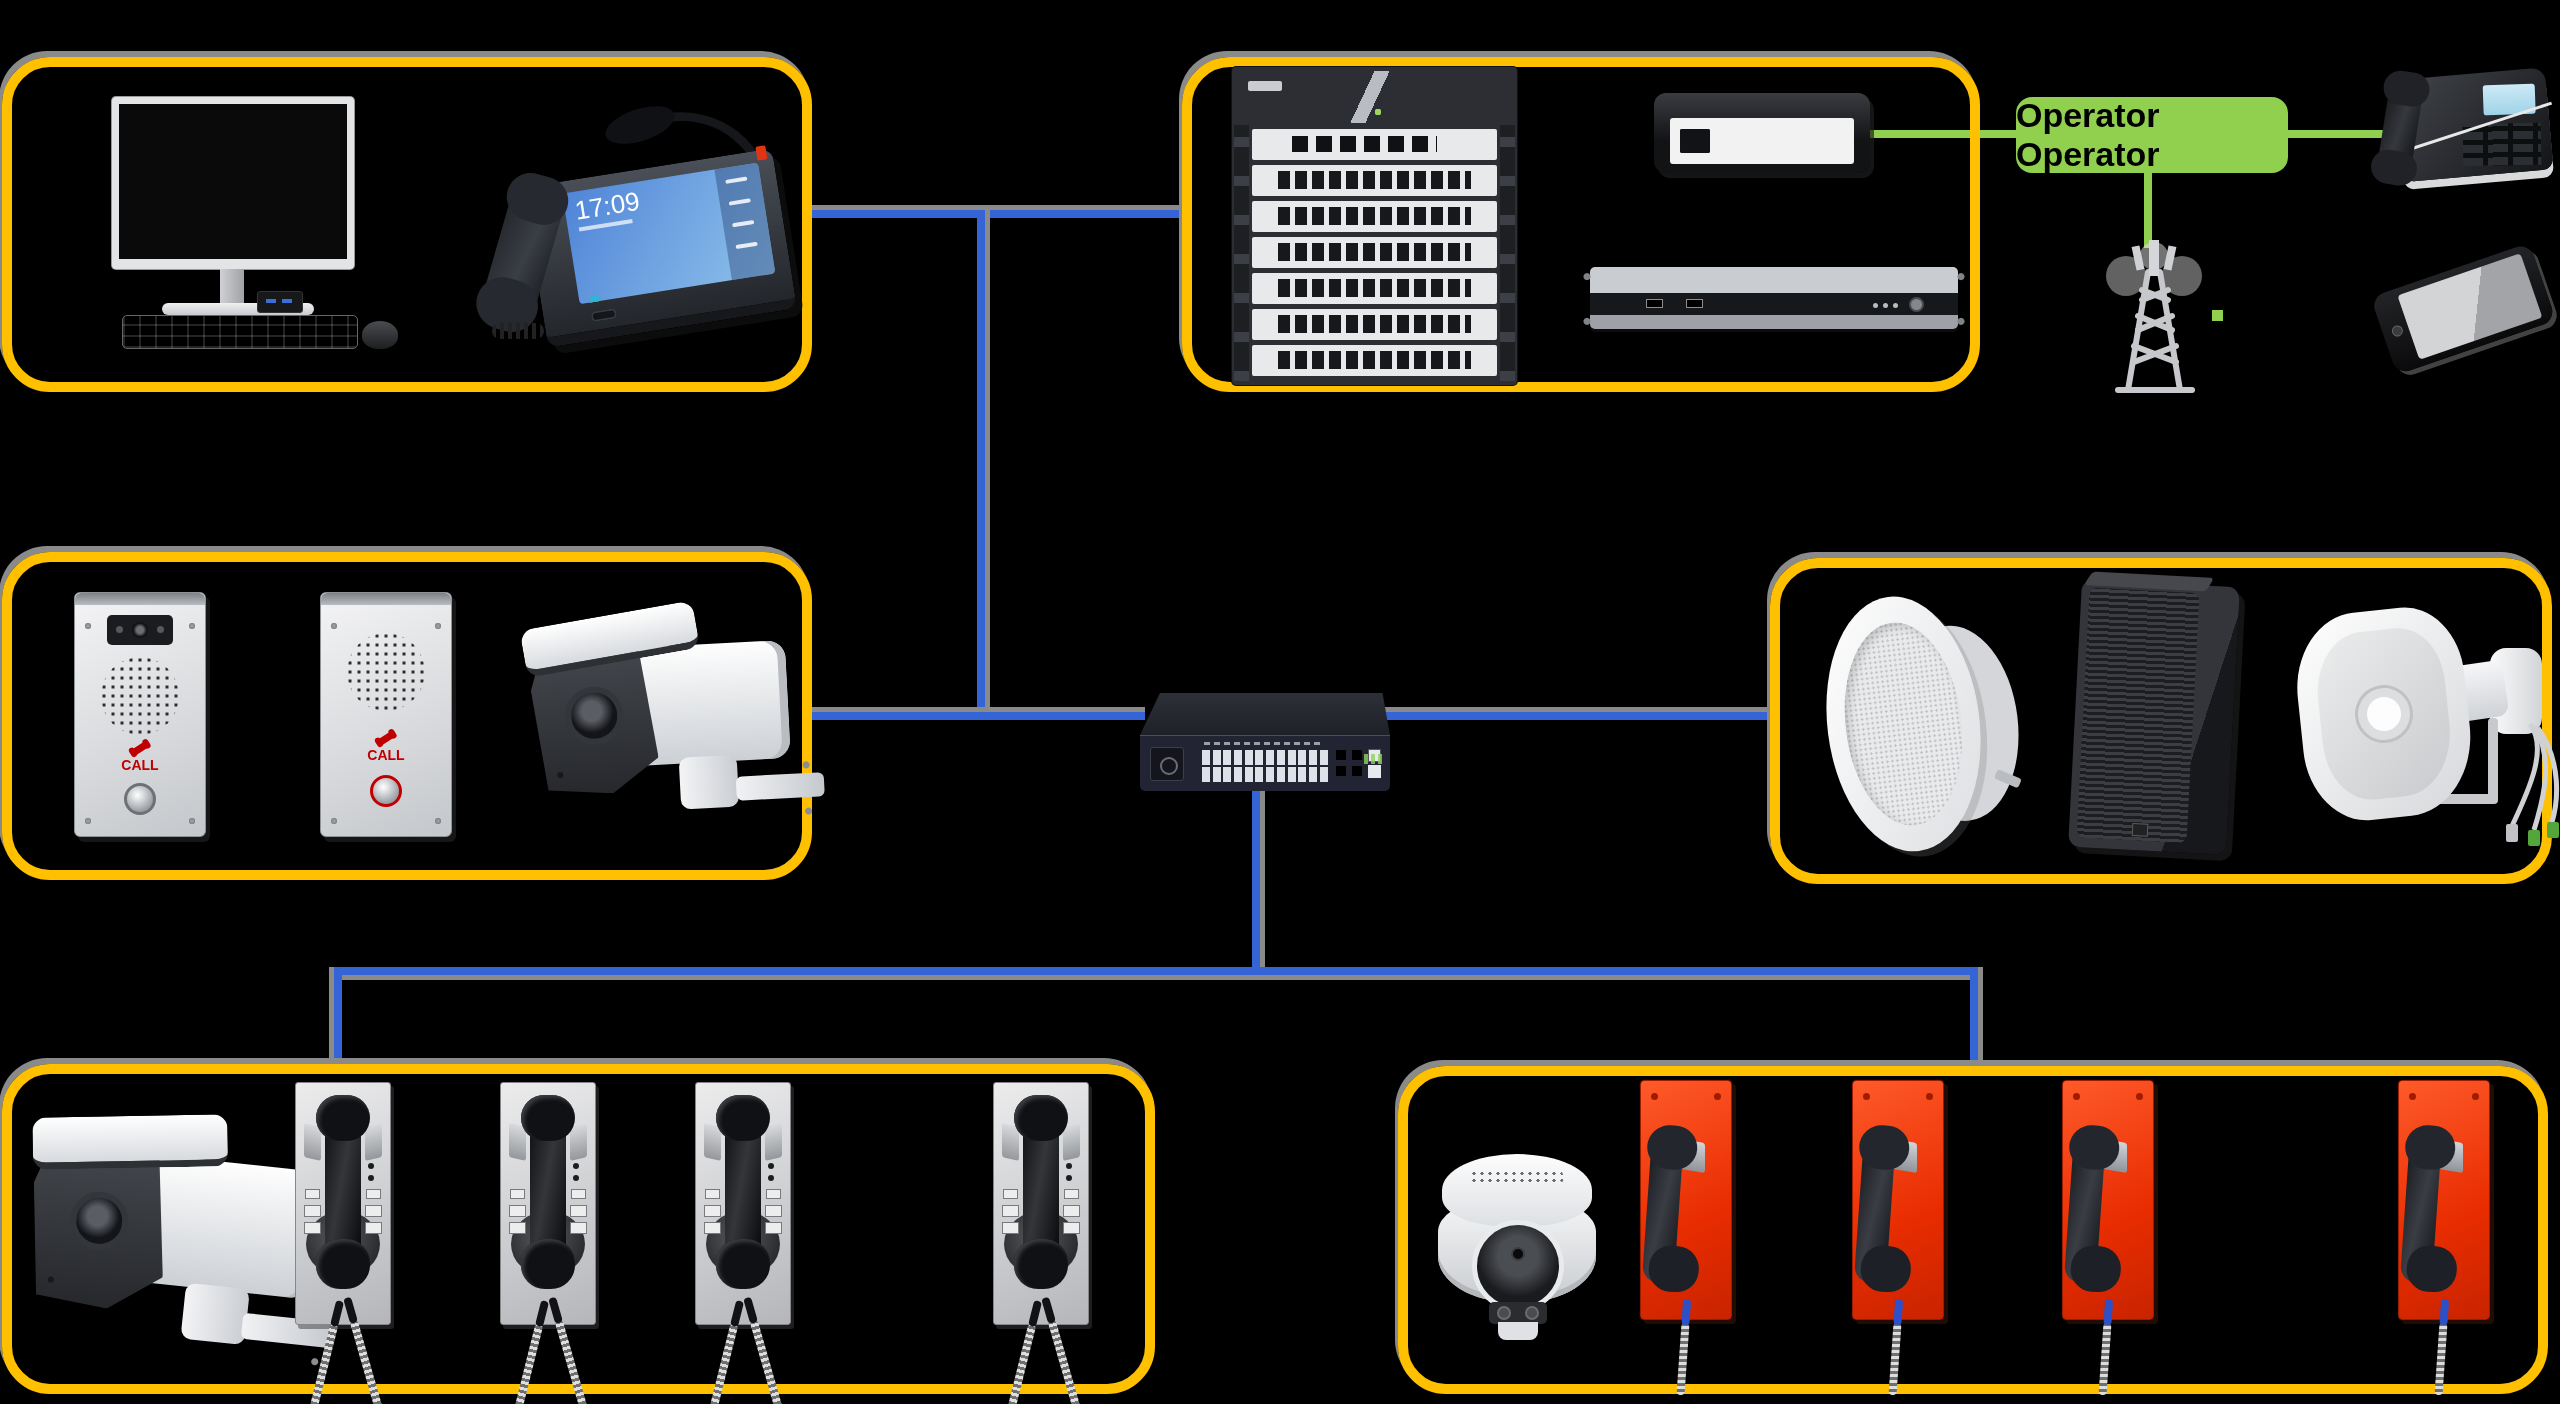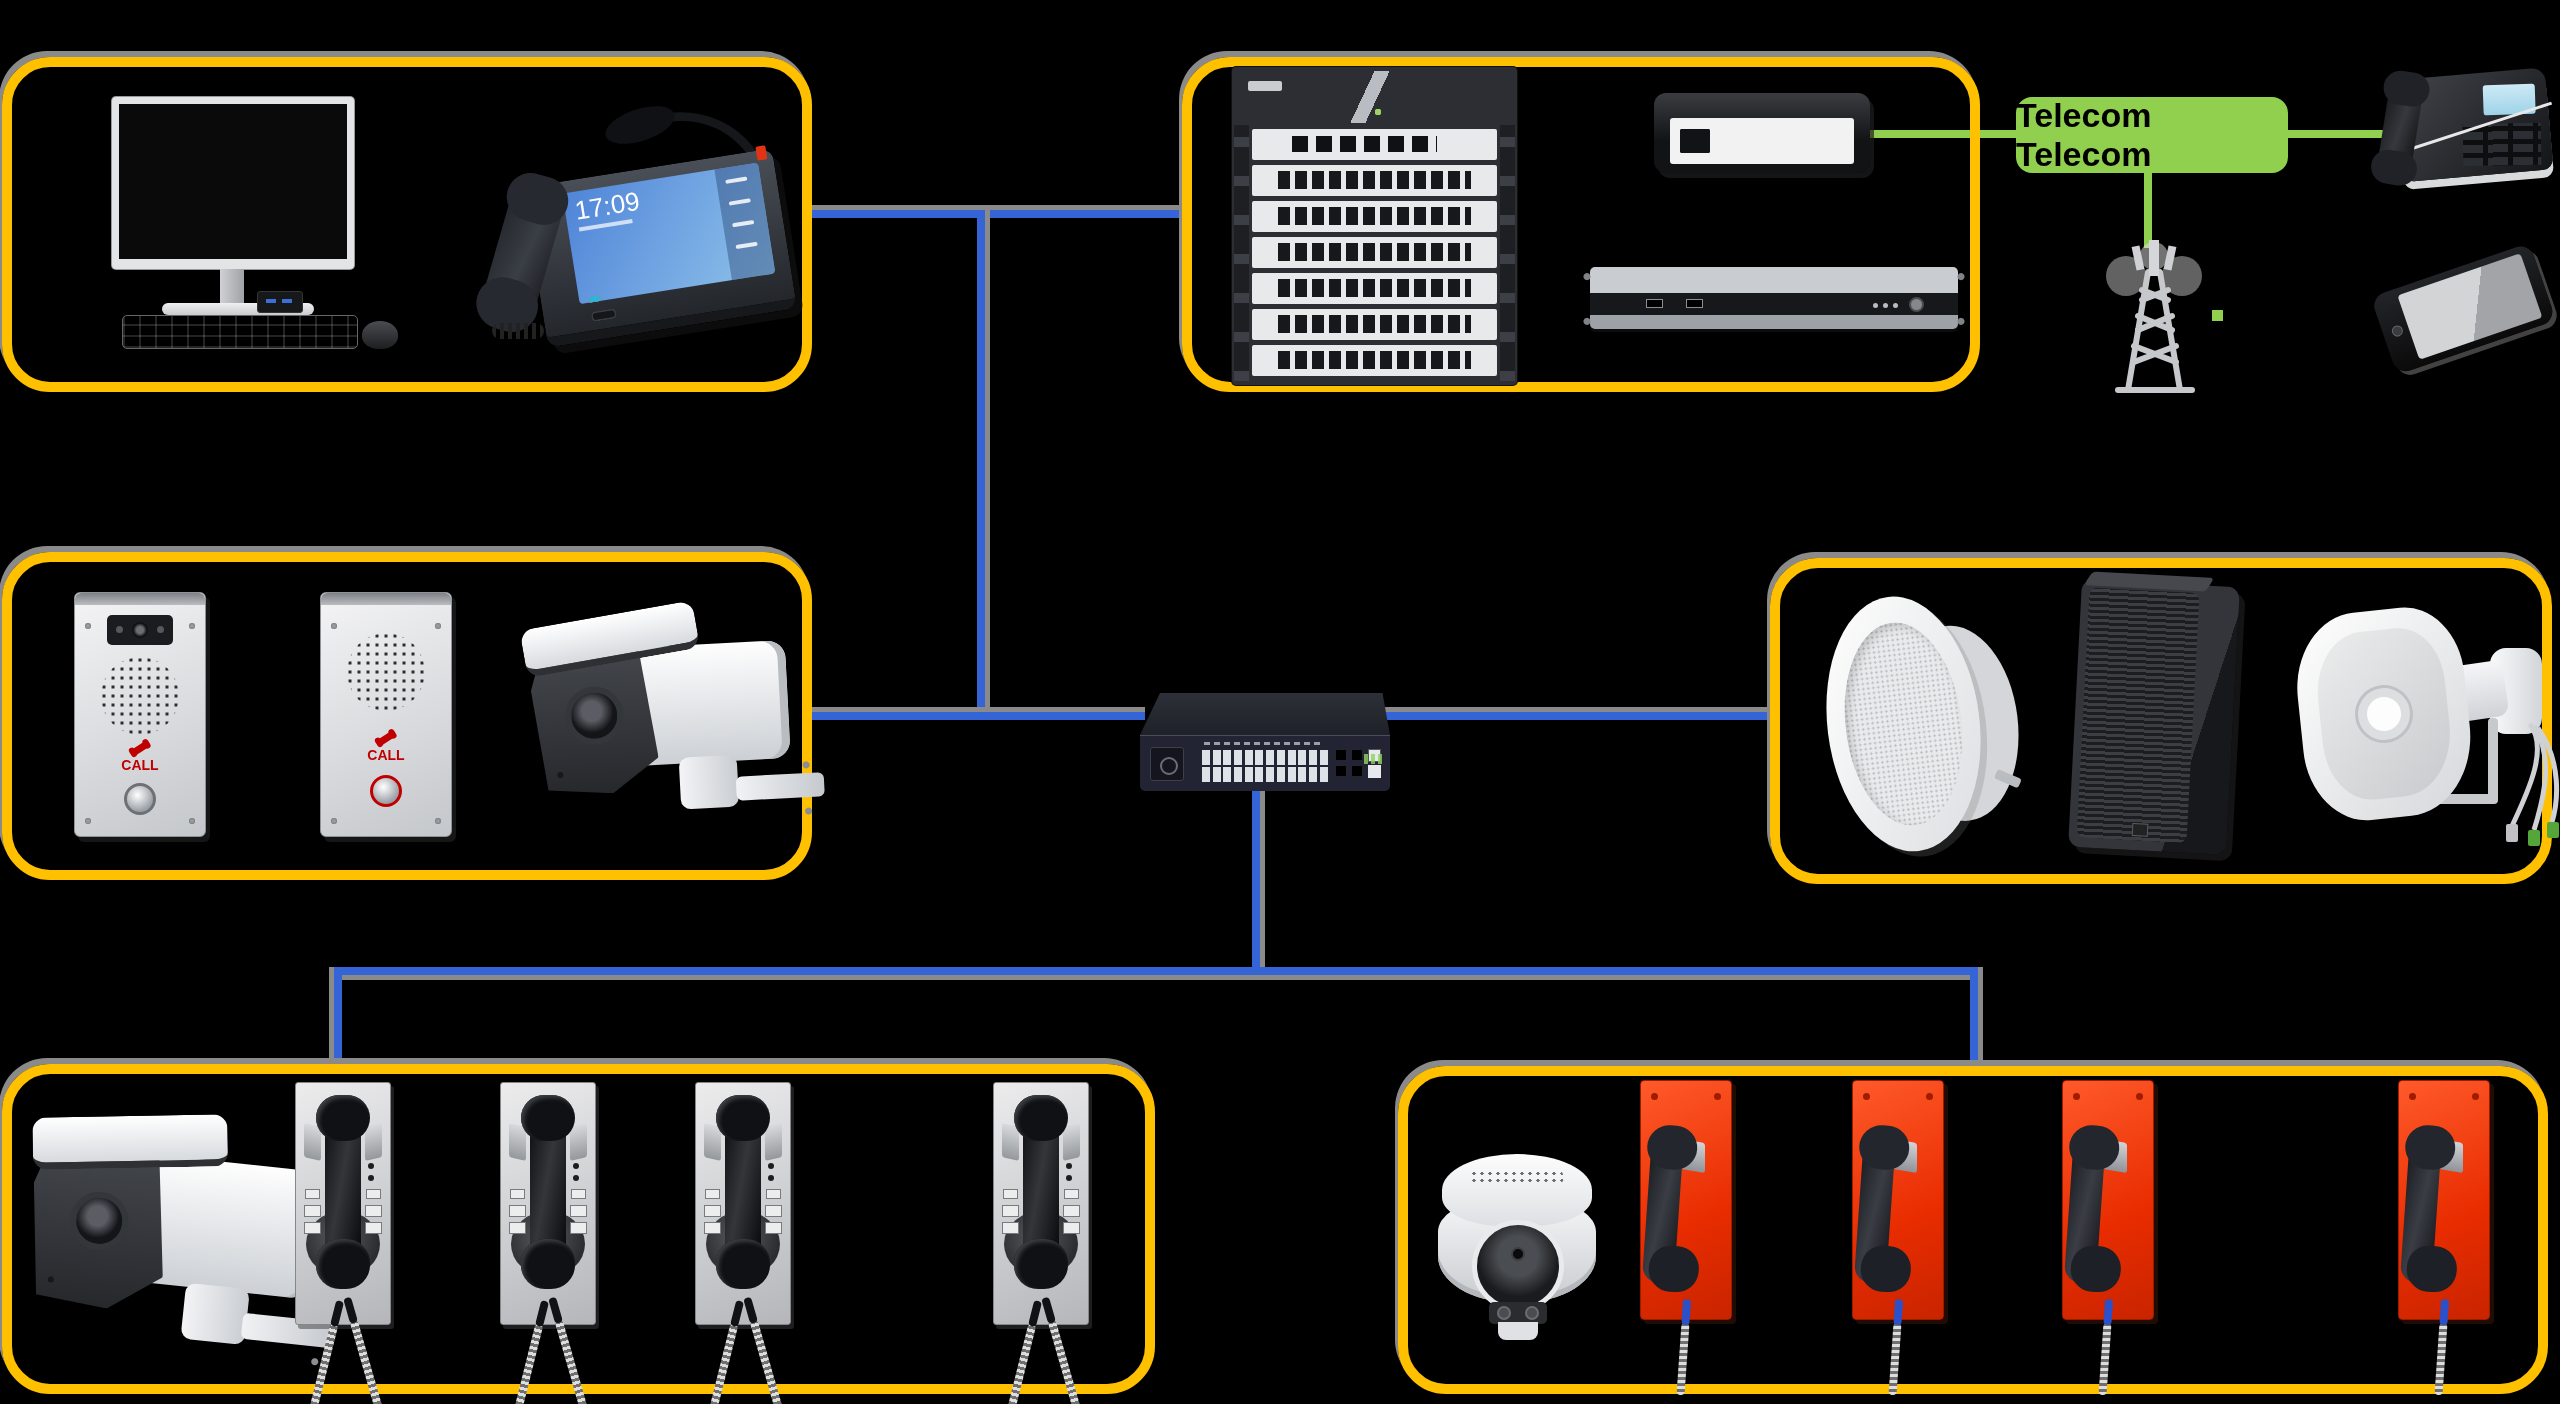--- a/index.html
+++ b/index.html
@@ -325,21 +325,21 @@
 
     <div class="srv" style="left:398px;top:200px;width:368px;height:62px;">
       <div class="srv-usb" style="left:56px;top:32px;"></div>
       <div class="srv-usb" style="left:96px;top:32px;"></div>
       <div class="srv-led" style="right:80px;top:36px;"></div>
       <div class="srv-btn" style="right:34px;top:30px;"></div>
     </div>
   </div>
 
   <div class="tlabel" style="left:2016px;top:97px;width:272px;height:76px;">
-    <span style="position:static;">Telecom Telecom</span>
+    <span style="position:static;">Operator Operator</span>
   </div>
 
   <div class="dphone" style="left:2382px;top:66px;width:178px;height:135px;">
     <div class="dp-body">
       <div class="dp-scr"></div>
       <div class="dp-keys"></div>
     </div>
     <div class="dp-handset"></div>
   </div>
 

